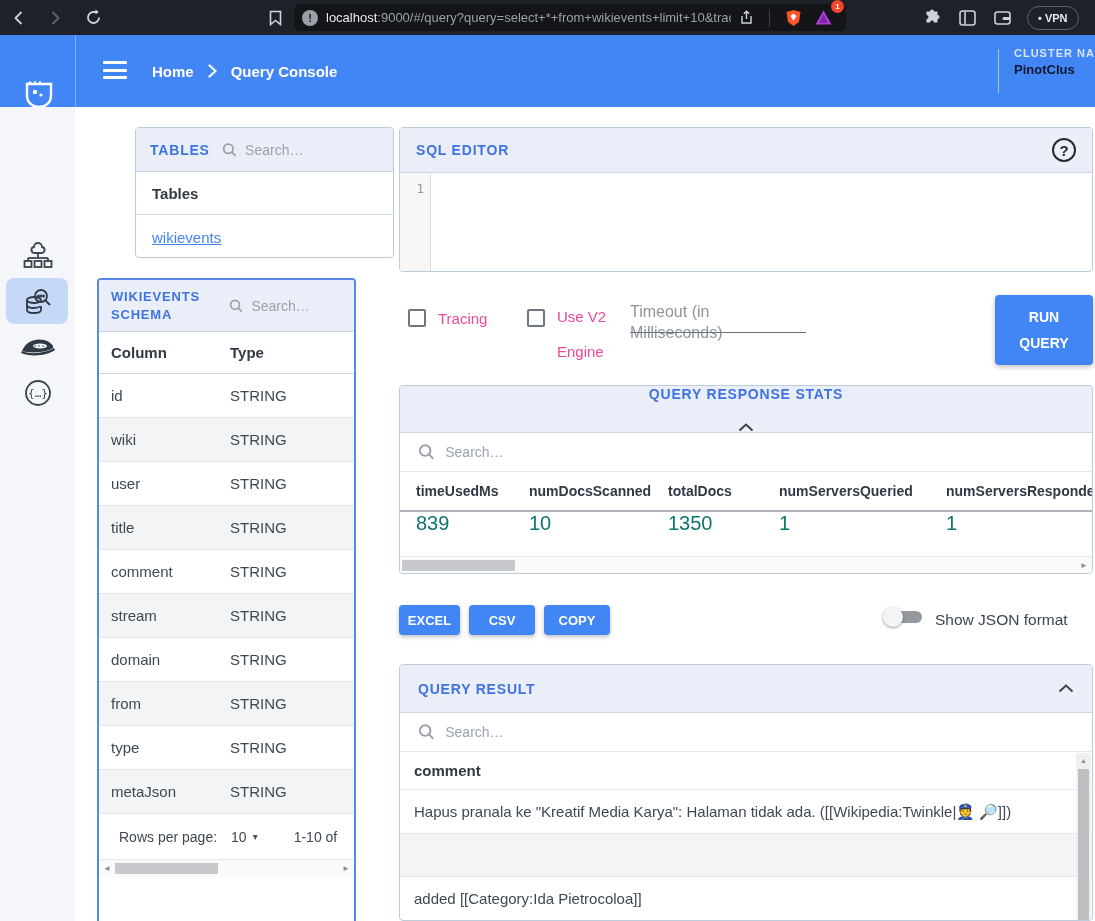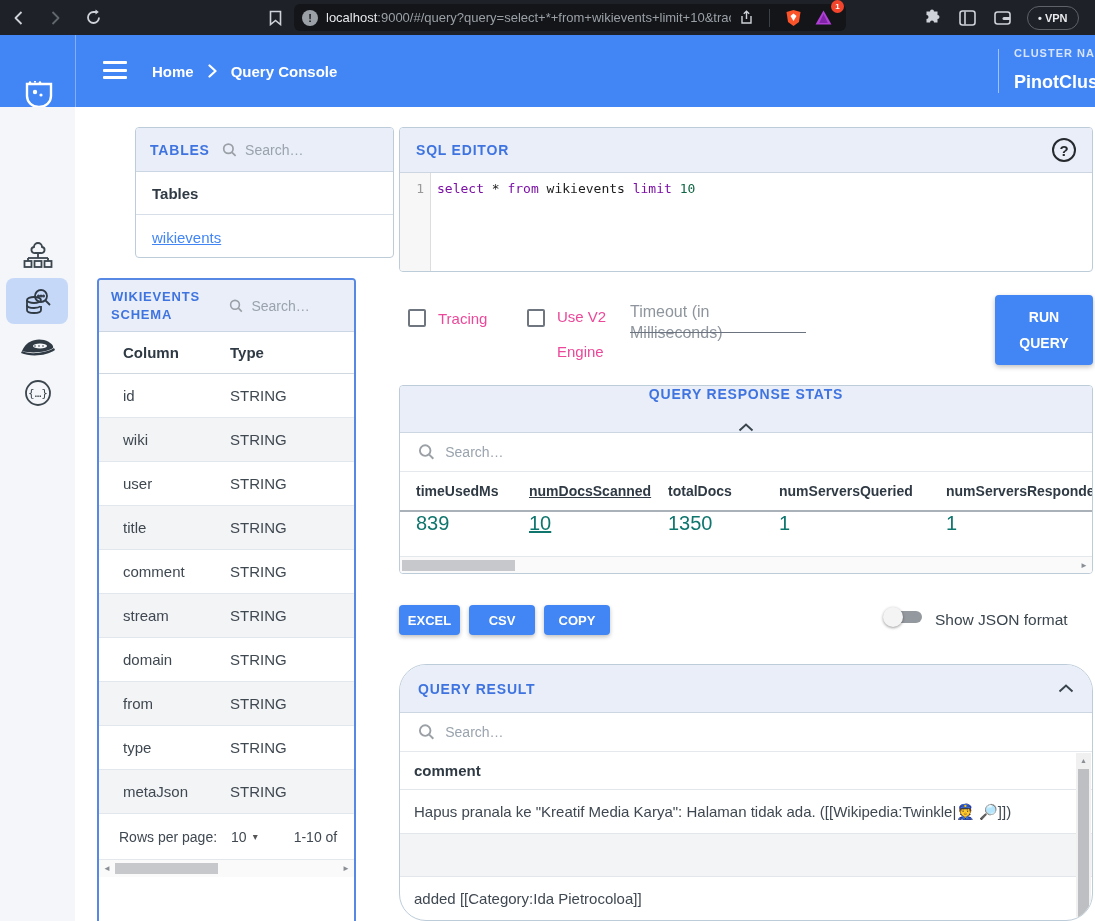--- a/index.html
+++ b/index.html
@@ -27,21 +27,21 @@
   .app-header { position:absolute; left:0; top:35px; width:1095px; height:72px; background:#4285f4; }
   .logo { position:absolute; left:20px; top:46px; }
   .hdr-div { position:absolute; left:75px; top:35px; bottom:0; top:0; height:72px; width:1px; background:rgba(255,255,255,.35); }
   .hamburger { position:absolute; left:103px; top:26px; width:24px; height:18px; display:flex; flex-direction:column; justify-content:space-between; cursor:pointer; }
   .hamburger span { display:block; height:3px; background:#fff; border-radius:1px; }
   .breadcrumb { position:absolute; left:152px; top:0; height:72px; display:flex; align-items:center; gap:14px; color:#fff; font-size:15px; font-weight:bold; }
   .crumb { cursor:pointer; }
   .cluster-div { position:absolute; left:998px; top:14px; height:44px; width:1px; background:rgba(255,255,255,.5); }
   .cluster-box { position:absolute; left:1014px; top:12px; width:81px; overflow:hidden; white-space:nowrap; }
   .cluster-label { font-size:11px; font-weight:bold; letter-spacing:1px; color:#d6e4fc; }
-  .cluster-name { font-size:18px; font-weight:bold; color:#ffffff; margin-top:13px; }
+  .cluster-name { font-size:13px; font-weight:bold; color:#0f172a; margin-top:3px; }
 
   
   .rail { position:absolute; left:0; top:107px; width:75px; height:814px; background:#f4f6f9; }
   .rail-item { position:absolute; left:0; width:75px; display:flex; justify-content:center; cursor:pointer; }
   .rail-active { position:absolute; left:6px; top:171px; width:62px; height:46px; background:#c6d8f8; border-radius:8px; }
 
   
   .panel { position:absolute; background:#fff; border:1px solid #bdccd9; border-radius:4px; overflow:hidden; }
   .panel-head { background:#e9eef8; display:flex; align-items:center; border-bottom:1px solid #ccd6e2; }
   .panel-title { color:#3f74e0; font-weight:bold; font-size:14px; letter-spacing:.8px; }
@@ -56,21 +56,21 @@
   .table-link-row { height:44px; display:flex; align-items:center; padding:0 16px; }
   .table-link { color:#4285f4; font-size:15px; text-decoration:underline; cursor:pointer; }
 
   
   .schema-panel { left:97px; top:278px; width:259px; height:718px; border:2px solid #5688e4; }
   .schema-panel .panel-head { height:52px; padding:0 12px; gap:10px; }
   .schema-title { font-size:13px; line-height:1.35; width:108px; }
   .schema-colhead { height:42px; display:flex; align-items:center; font-size:15px; font-weight:bold; color:#2f3a44; border-bottom:1px solid #cfd7e1; }
   .srow { height:44px; display:flex; align-items:center; font-size:15px; color:#3f4851; border-bottom:1px solid #e2e7ee; }
   .srow.alt { background:#f3f4f6; }
-  .scell1 { width:113px; padding-left:24px; }
+  .scell1 { width:113px; padding-left:12px; }
   .scell2 { flex:1; padding-left:18px; }
   .schema-pag { height:45px; display:flex; align-items:center; font-size:14px; color:#3f4851; white-space:nowrap; padding-left:20px; }
   .pag-select { display:flex; align-items:center; gap:6px; margin-left:14px; cursor:pointer; }
   .pag-caret { font-size:10px; color:#555; }
   .pag-range { margin-left:36px; }
   .hscroll { height:18px; background:#fafafa; border-top:1px solid #e4e7ec; position:relative; }
   .hs-arrow { position:absolute; top:0; width:16px; height:17px; display:flex; align-items:center; justify-content:center; font-size:8px; color:#8a8f96; cursor:pointer; }
   .hs-thumb { position:absolute; top:3px; height:11px; background:#c6c8cb; cursor:pointer; }
 
   
@@ -92,33 +92,33 @@
   .run-btn { position:absolute; left:995px; top:295px; width:98px; height:70px; background:#4285f4; border:none; border-radius:4px; color:#fff; font-weight:bold; font-size:14px; font-family:"Liberation Sans", sans-serif; cursor:pointer; box-shadow:0 2px 5px rgba(0,0,0,.25); line-height:26px; }
 
   
   .stats-panel { left:399px; top:385px; width:694px; height:189px; }
   .stats-panel .panel-head { height:47px; padding:0 18px; justify-content:space-between;flex-direction:column; }
   .chev { cursor:pointer; }
   .search-row { height:39px; display:flex; align-items:center; padding:0 18px; gap:10px; border-bottom:1px solid #e5e8ec; }
   .stats-head { height:40px; display:flex; align-items:center; font-size:14px; font-weight:bold; color:#2f3a44; border-bottom:2px solid #aab1b9; white-space:nowrap; }
   .stats-row { height:44px; display:flex; align-items:flex-start; font-size:20px; color:#0f766e; }
   .stats-cell { padding-left:16px; overflow:hidden; flex:none; }
-  .stats-cell:nth-child(1){ width:113px; } .stats-cell:nth-child(2){ width:139px;text-decoration:underline; }
+  .stats-cell:nth-child(1){ width:113px; } .stats-cell:nth-child(2){ width:139px; }
   .stats-cell:nth-child(3){ width:111px; } .stats-cell:nth-child(4){ width:167px; }
   .stats-cell:nth-child(5){ flex:1; }
 
   
   .exp-btn { position:absolute; top:605px; height:30px; background:#4285f4; border:none; border-radius:4px; color:#fff; font-weight:bold; font-size:13px; font-family:"Liberation Sans", sans-serif; cursor:pointer; box-shadow:0 2px 4px rgba(0,0,0,.25); }
   .switch { position:absolute; left:883px; top:607px; width:42px; height:20px; cursor:pointer; }
   .switch-track { position:absolute; left:3px; top:4px; width:36px; height:12px; border-radius:6px; background:#94999f; }
   .switch-thumb { position:absolute; left:0; top:0; width:20px; height:20px; border-radius:50%; background:#f4f4f4; box-shadow:0 1px 3px rgba(0,0,0,.4); }
   .switch-label { position:absolute; left:935px; top:611px; font-size:15.5px; color:#3b454e; }
 
   
-  .result-panel { left:399px; top:664px; width:694px; height:257px;border-radius:27px; }
+  .result-panel { left:399px; top:664px; width:694px; height:257px; }
   .result-panel .panel-head { height:48px; padding:0 18px; justify-content:space-between; }
   .result-colhead { height:38px; display:flex; align-items:center; padding-left:14px; font-size:15px; font-weight:bold; color:#2f3a44; border-bottom:1px solid #e3e6ea; }
   .rrow { height:44px; display:flex; align-items:center; padding-left:14px; font-size:15px; color:#3f4851; border-bottom:1px solid #e3e6ea; padding-right:22px; white-space:nowrap; overflow:hidden; }
   .rrow.alt { background:#f3f4f6; height:43px; }
   .vscroll { position:absolute; right:1px; top:88px; bottom:0; width:15px; background:#f0f0f0; }
   .vs-up { height:15px; display:flex; align-items:center; justify-content:center; font-size:7px; color:#8a8f96; cursor:pointer; }
   .vs-thumb { position:absolute; left:2px; right:2px; top:16px; bottom:0; background:#bdbfc2; cursor:pointer; }
 </style>
 </head>
 <body>
@@ -359,21 +359,20 @@
   </div>
 </div>
 
 <div class="panel sql-panel">
   <div class="panel-head">
     <span class="panel-title">SQL EDITOR</span>
     <div class="help-icon">?</div>
   </div>
   <div class="editor">
     <div class="gutter">1</div>
-    <div class="code" id="sql-code"><span class="tok-keyword">select</span><span class="tok-plain"> * </span><span class="tok-keyword">from</span><span class="tok-plain"> wikievents </span><span class="tok-keyword">limit</span><span class="tok-number"> 10</span></div>
   </div>
 </div>
 
 <div class="checkbox" style="left:408px; top:309px;"></div>
 <span class="ctl-label" style="left:438px; top:310px;">Tracing</span>
 <div class="checkbox" style="left:527px; top:309px;"></div>
 <span class="ctl-label" style="left:557px; top:308px;">Use V2</span>
 <span class="ctl-label" style="left:557px; top:343px;">Engine</span>
 <div class="timeout-label">
   <div>Timeout (in</div>

